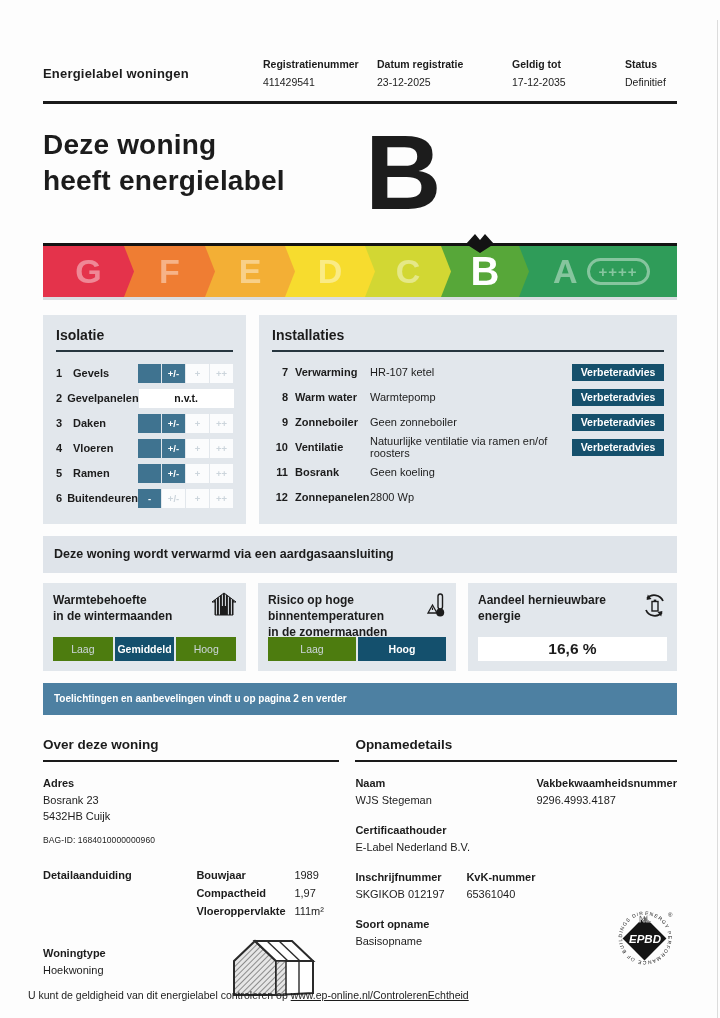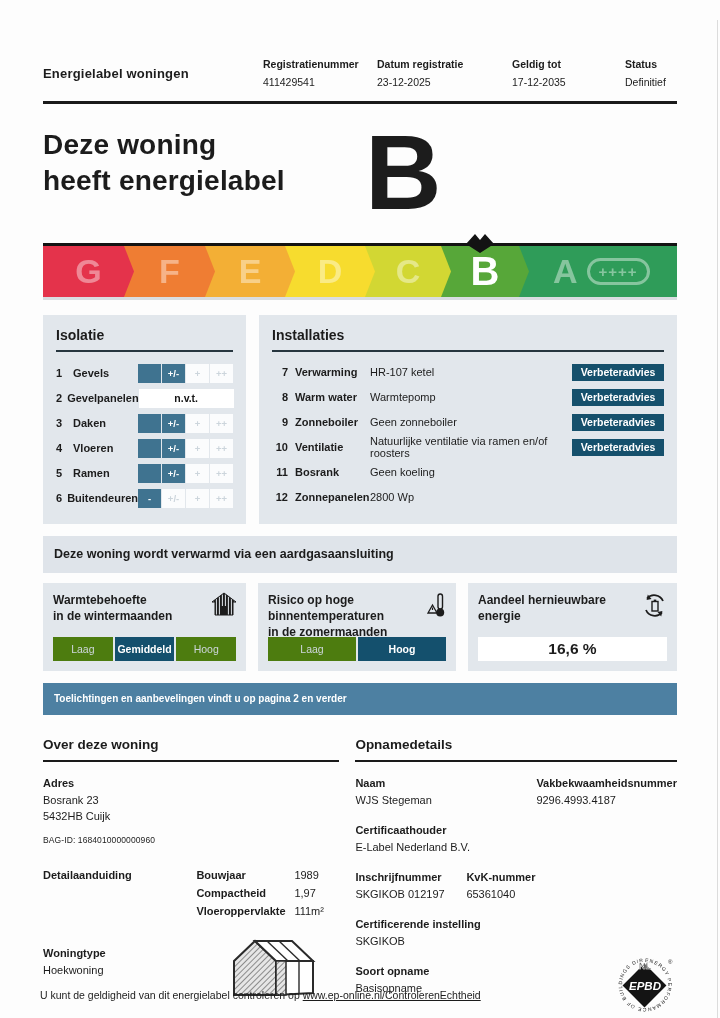--- a/index.html
+++ b/index.html
@@ -121,21 +121,21 @@
   .house-illustration { margin-left: 63px; margin-top: -14px; }
 
   .r-row { display: flex; margin-bottom: 15px; }
   .r-naam { width: 181px; } .r-vak { flex: 1; }
   .r-block { margin-bottom: 15px; }
   .r-inschrijf { width: 111px; } .r-kvk { flex: 1; }
   .soort-row { display: flex; align-items: flex-start; }
   .soort-block { flex: 1; }
   .epbd-logo { width: 60px; margin-top: -12px; margin-right: 2px; }
 
-  .footer { position: absolute; left: 40px; bottom: 17px; font-size: 10.5px; }
+  .footer { position: absolute; left: 28px; bottom: 17px; font-size: 10.5px; }
   .footer a { color: #1c1c1c; text-decoration: underline; }
 </style>
 </head>
 <body>
 
 <div class="page">
   <div class="content">
 
     <div class="doc-header">
       <div class="doc-title">Energielabel woningen</div>
@@ -432,24 +432,20 @@
           <div class="r-inschrijf">
             <div class="flabel">Inschrijfnummer</div>
             <div class="ftext">SKGIKOB 012197</div>
           </div>
           <div class="r-kvk">
             <div class="flabel">KvK-nummer</div>
             <div class="ftext">65361040</div>
           </div>
         </div>
 
-        <div class="r-block">
-          <div class="flabel">Certificerende instelling</div>
-          <div class="ftext">SKGIKOB</div>
-        </div>
 
         <div class="soort-row">
           <div class="soort-block">
             <div class="flabel">Soort opname</div>
             <div class="ftext">Basisopname</div>
           </div>
           <svg class="epbd-logo" width="60" height="64" viewBox="0 0 60 64">
             <defs>
               <path id="ringPath" d="M 30 9 A 23 23 0 1 1 29.99 9"></path>
             </defs>

